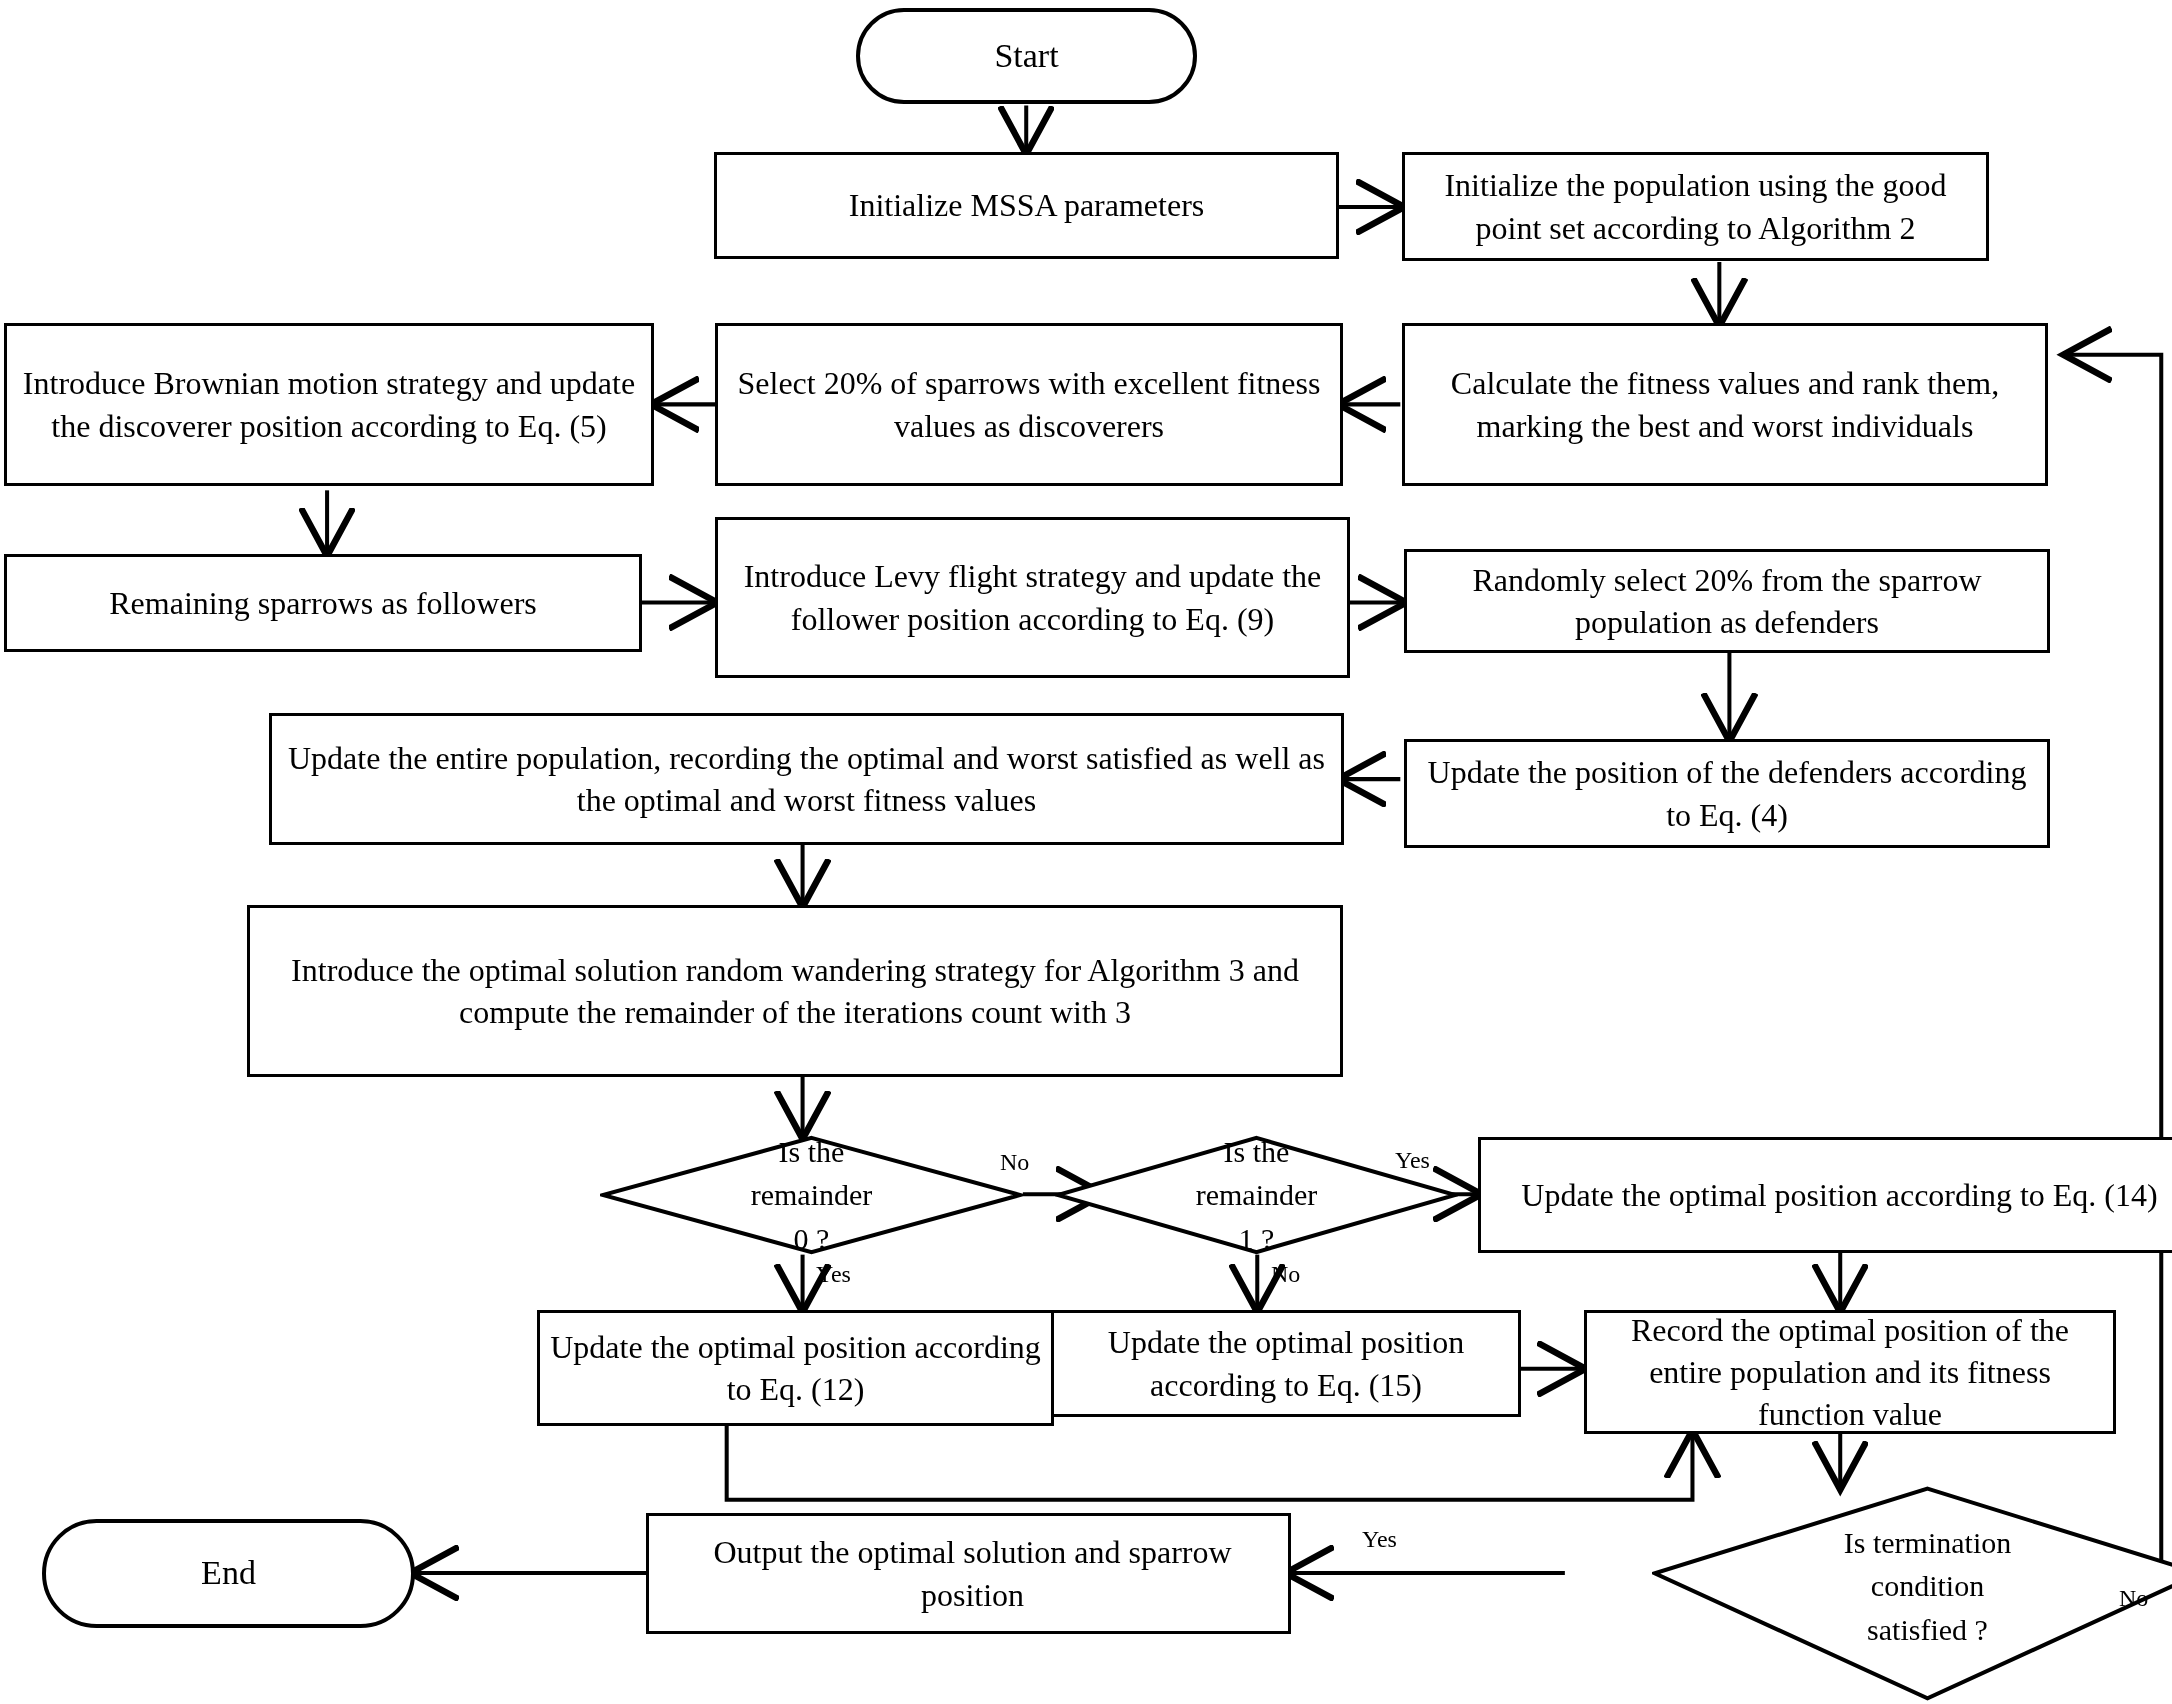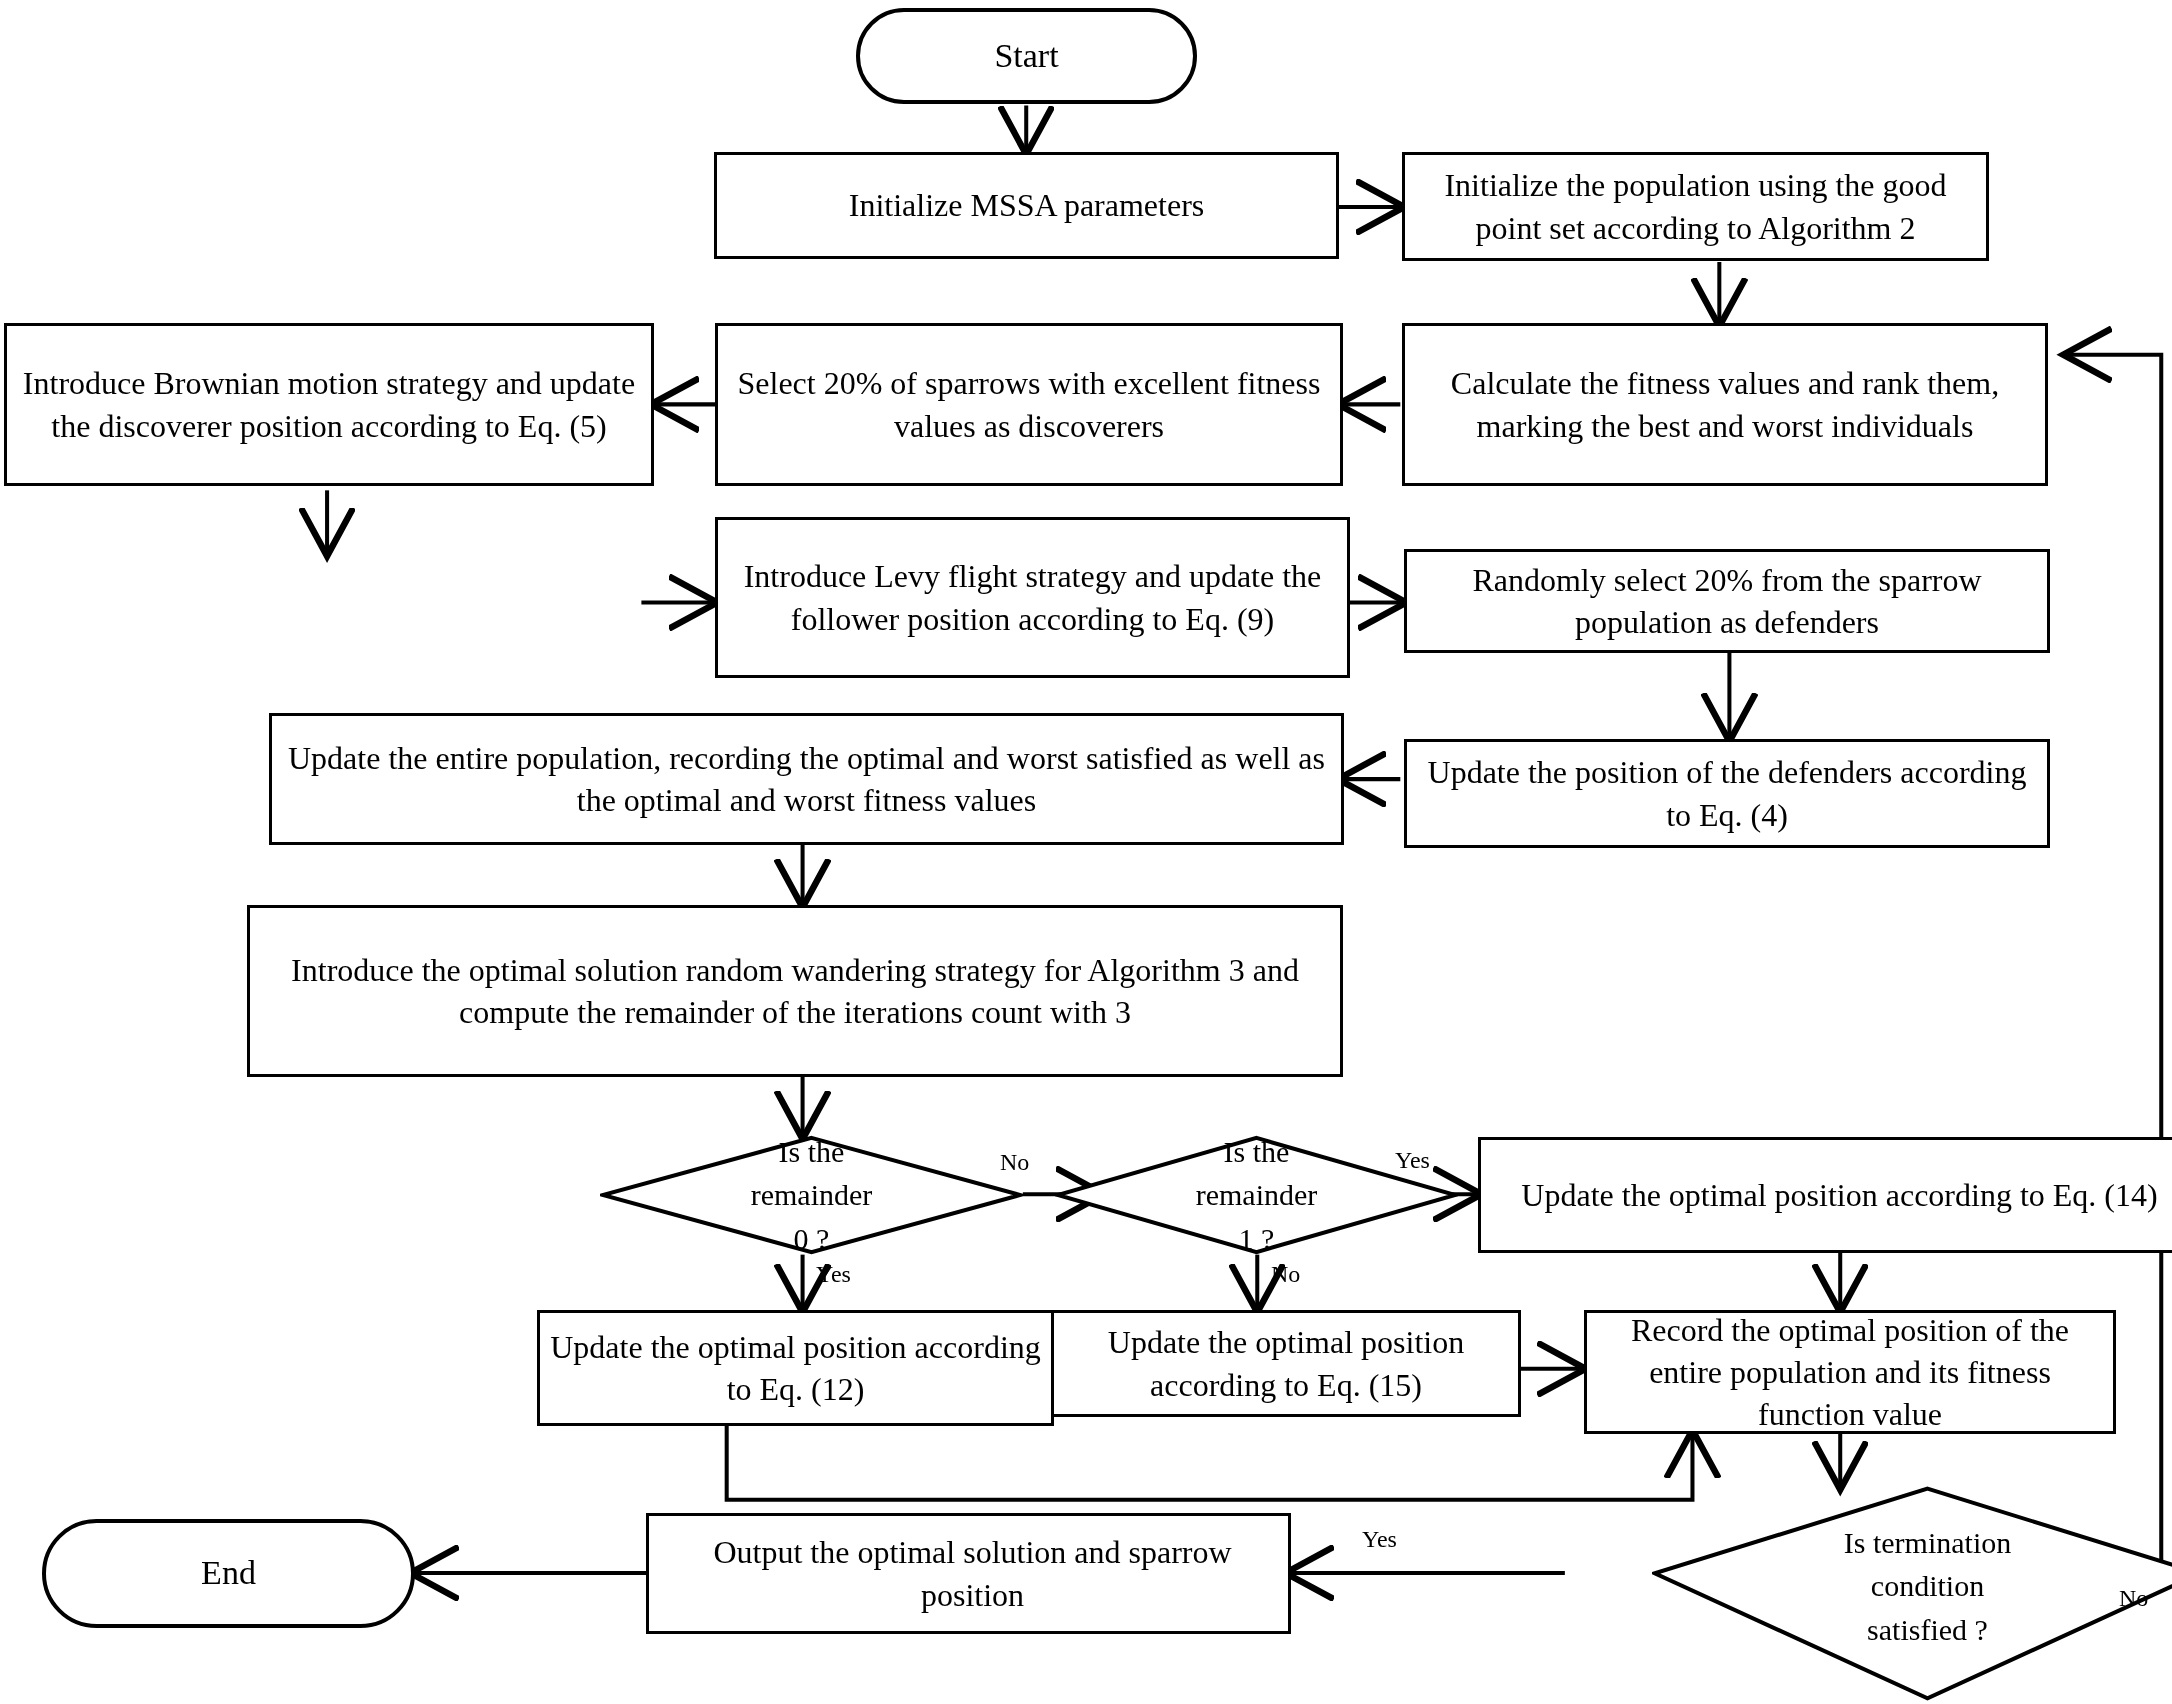--- a/index.html
+++ b/index.html
@@ -95,20 +95,23 @@
   </div>
 
   <div class="node proc" style="left:715px;top:323px;width:628px;height:163px;">
     <span class="txt">Select 20% of sparrows with excellent fitness values as discoverers</span>
   </div>
 
   <div class="node proc" style="left:4px;top:323px;width:650px;height:163px;">
     <span class="txt">Introduce Brownian motion strategy and update the discoverer position according to Eq. (5)</span>
   </div>
 
+  <div class="node proc" style="left:4px;top:554px;width:638px;height:98px;">
+    <span class="txt">Remaining sparrows as followers</span>
+  </div>
 
   <div class="node proc" style="left:715px;top:517px;width:635px;height:161px;">
     <span class="txt">Introduce Levy flight strategy and update the follower position according to Eq. (9)</span>
   </div>
 
   <div class="node proc" style="left:1404px;top:549px;width:646px;height:104px;">
     <span class="txt">Randomly select 20% from the sparrow population as defenders</span>
   </div>
 
   <div class="node proc" style="left:1404px;top:739px;width:646px;height:109px;">

